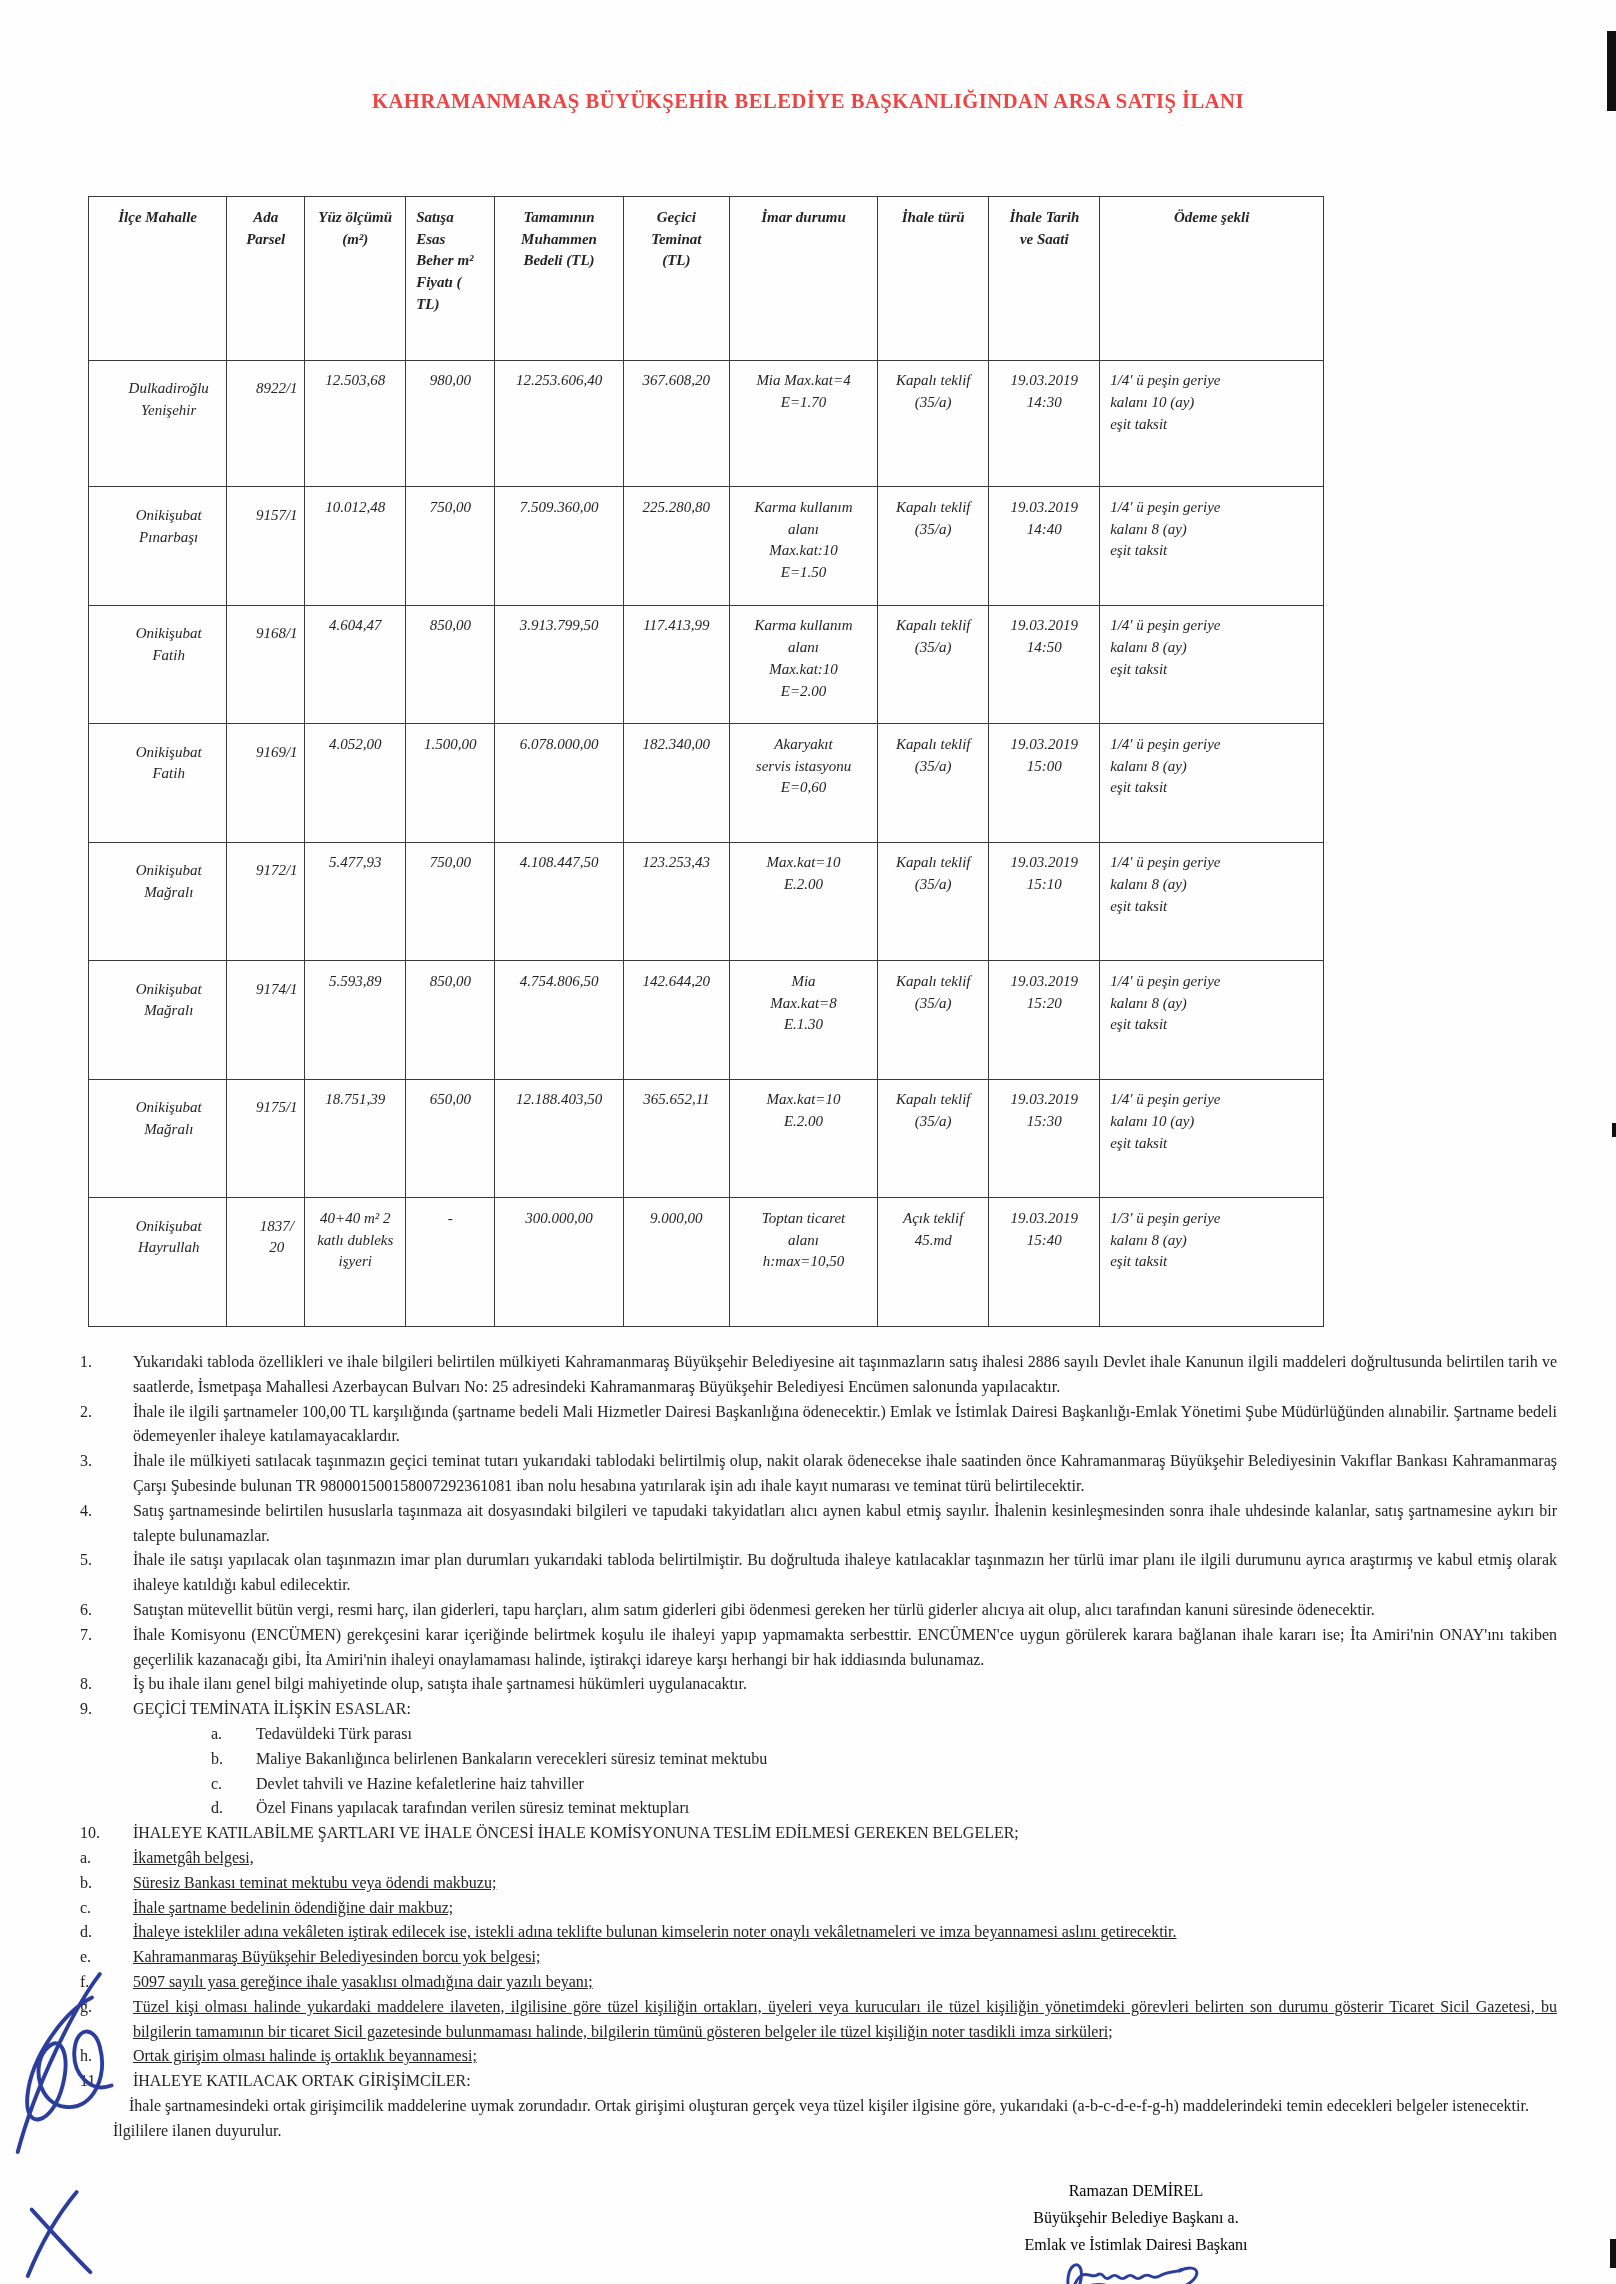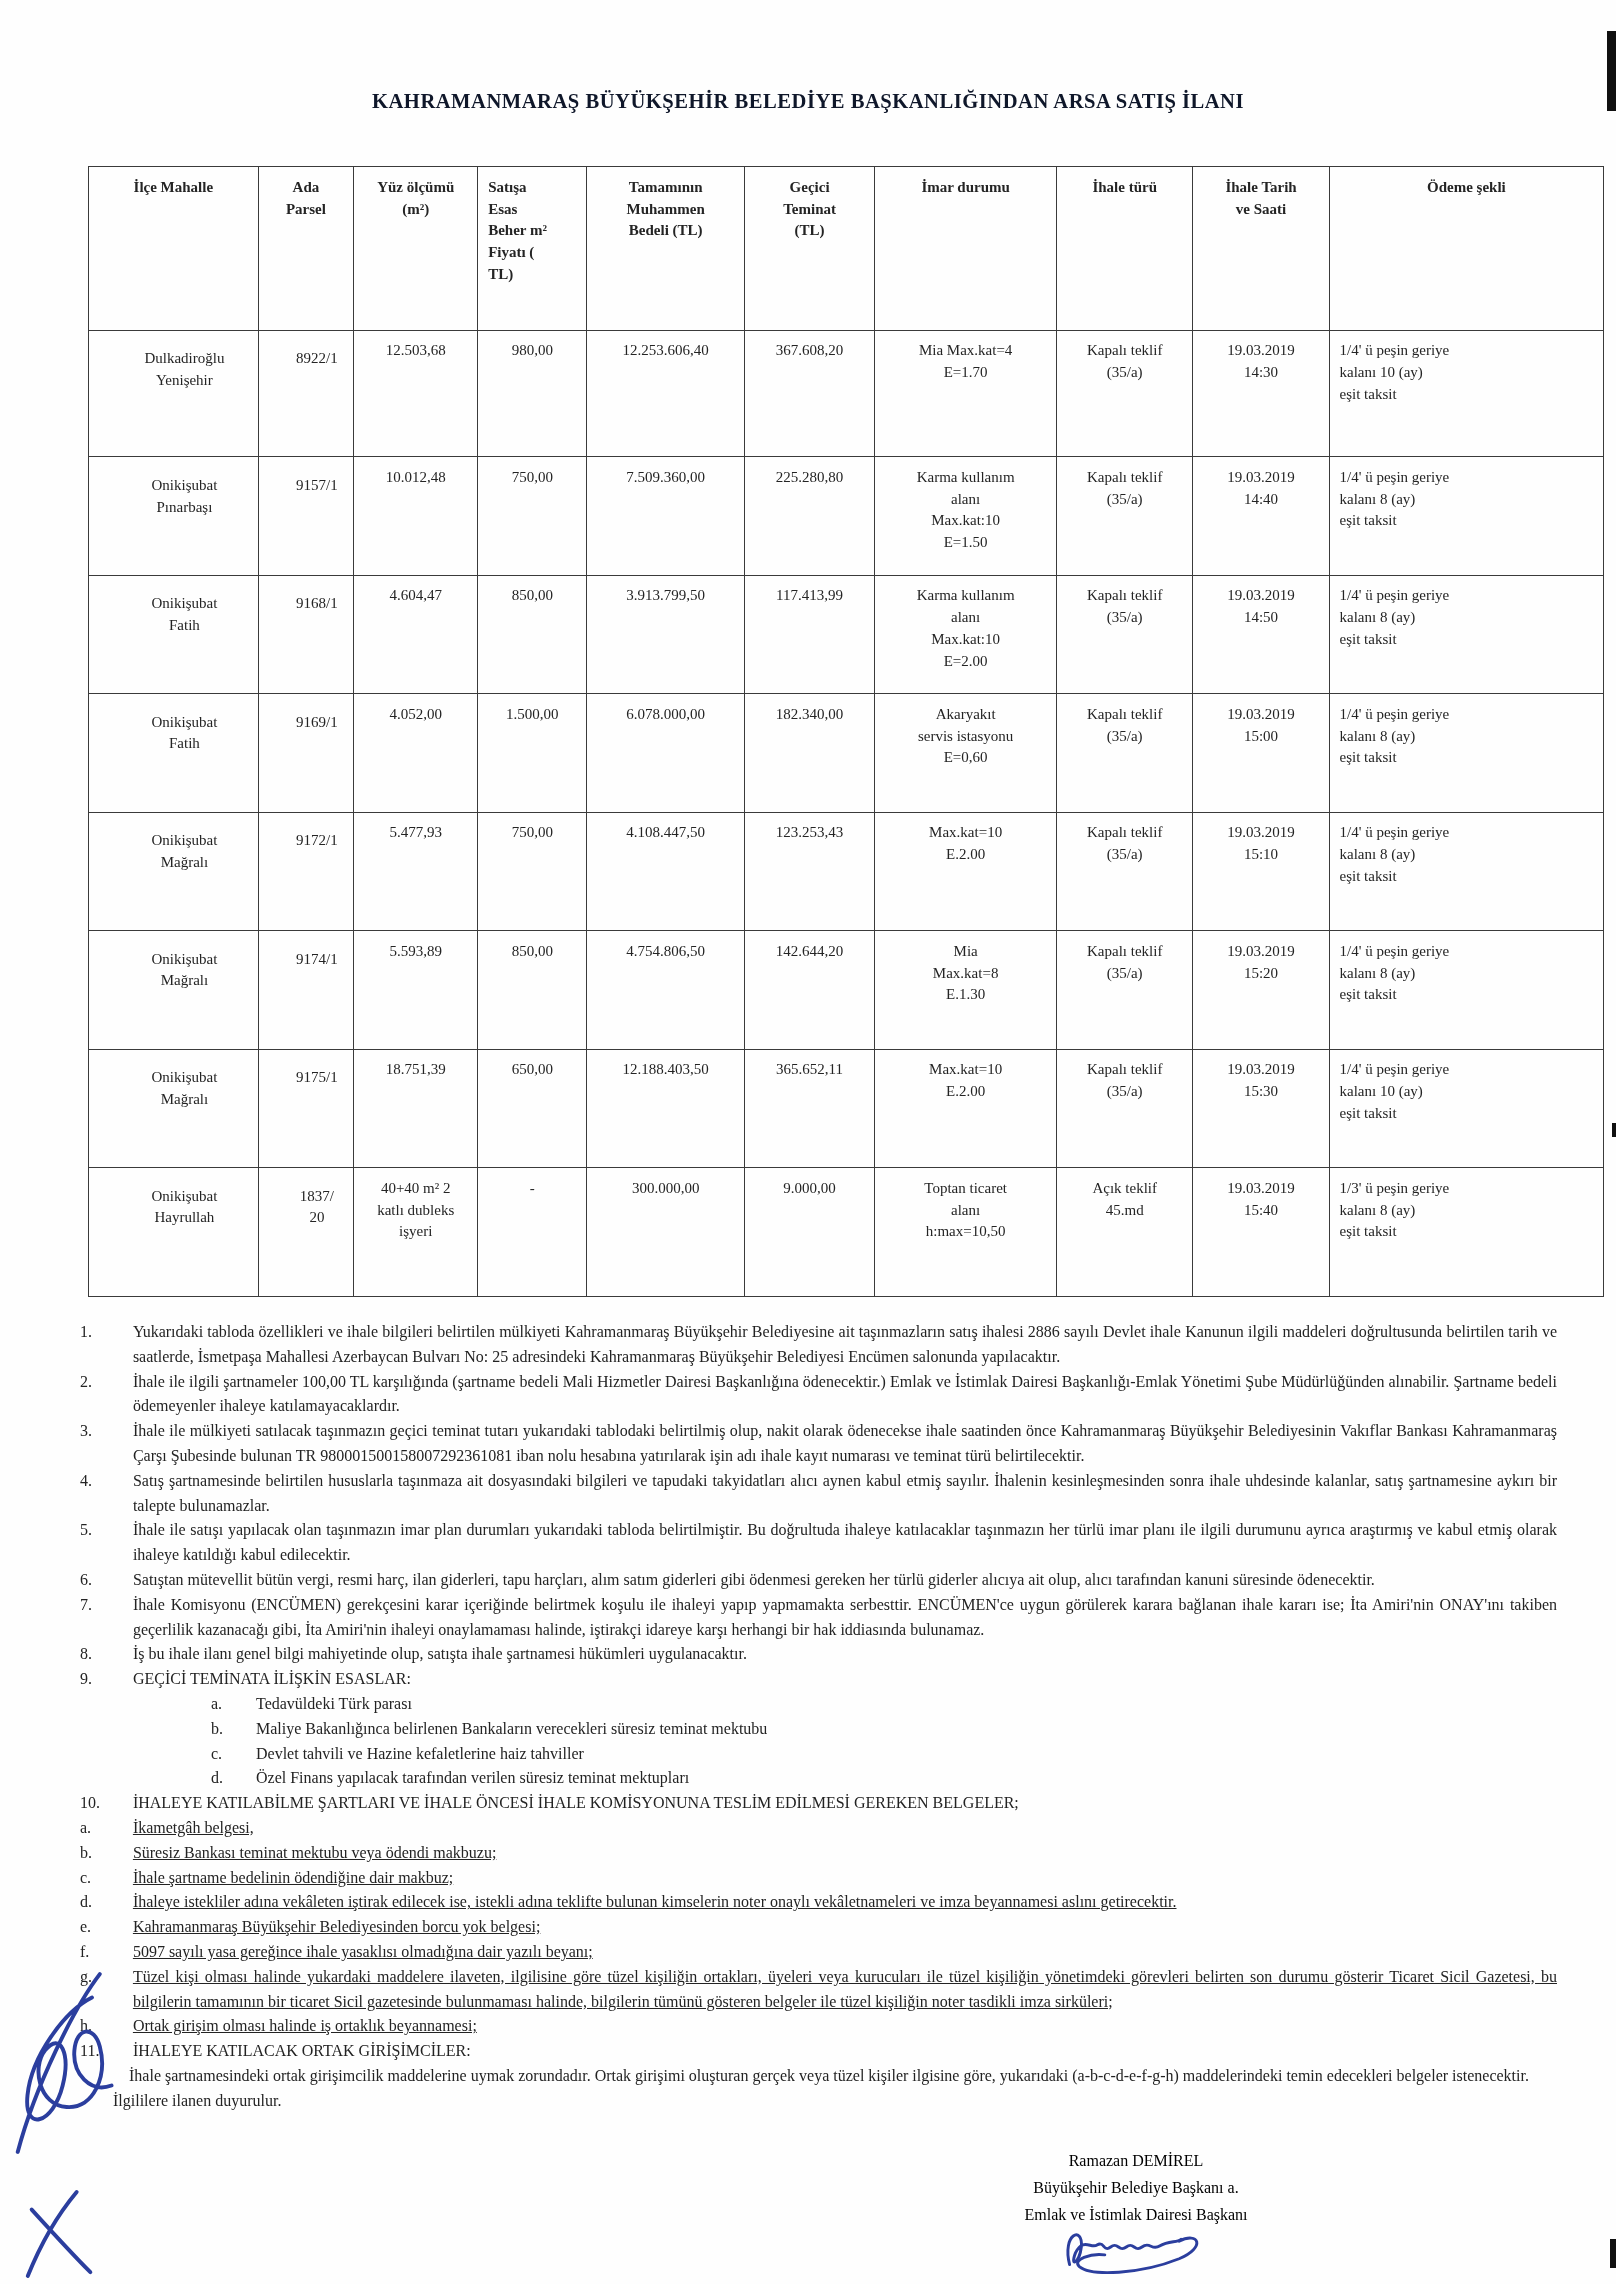--- a/index.html
+++ b/index.html
@@ -11,23 +11,23 @@
     font-family:"Liberation Serif","DejaVu Serif",serif;
     color:#1c1c1c;
     overflow:hidden;
   }
   .title{
     margin:90px 59px 16px;
     text-align:center;
     font-size:20.6px;
     font-weight:bold;
     letter-spacing:0.5px;
-    color:#0f172a;
+    color:#ef4444;
   }
-  .table-wrap{ margin:53px 0 0 88px; width:1516px; }
+  .table-wrap{ margin:83px 0 0 88px; width:1236px;font-style:italic; }
   table.land{ border-collapse:collapse; width:100%; table-layout:fixed; }
   table.land th, table.land td{
     border:1.6px solid #3a3a3a;
     vertical-align:top;
     font-size:15px;
     line-height:1.45;
     padding:9.8px 5.9px 5.9px;
     white-space:pre-line;
     text-align:center;
     color:#242424;

